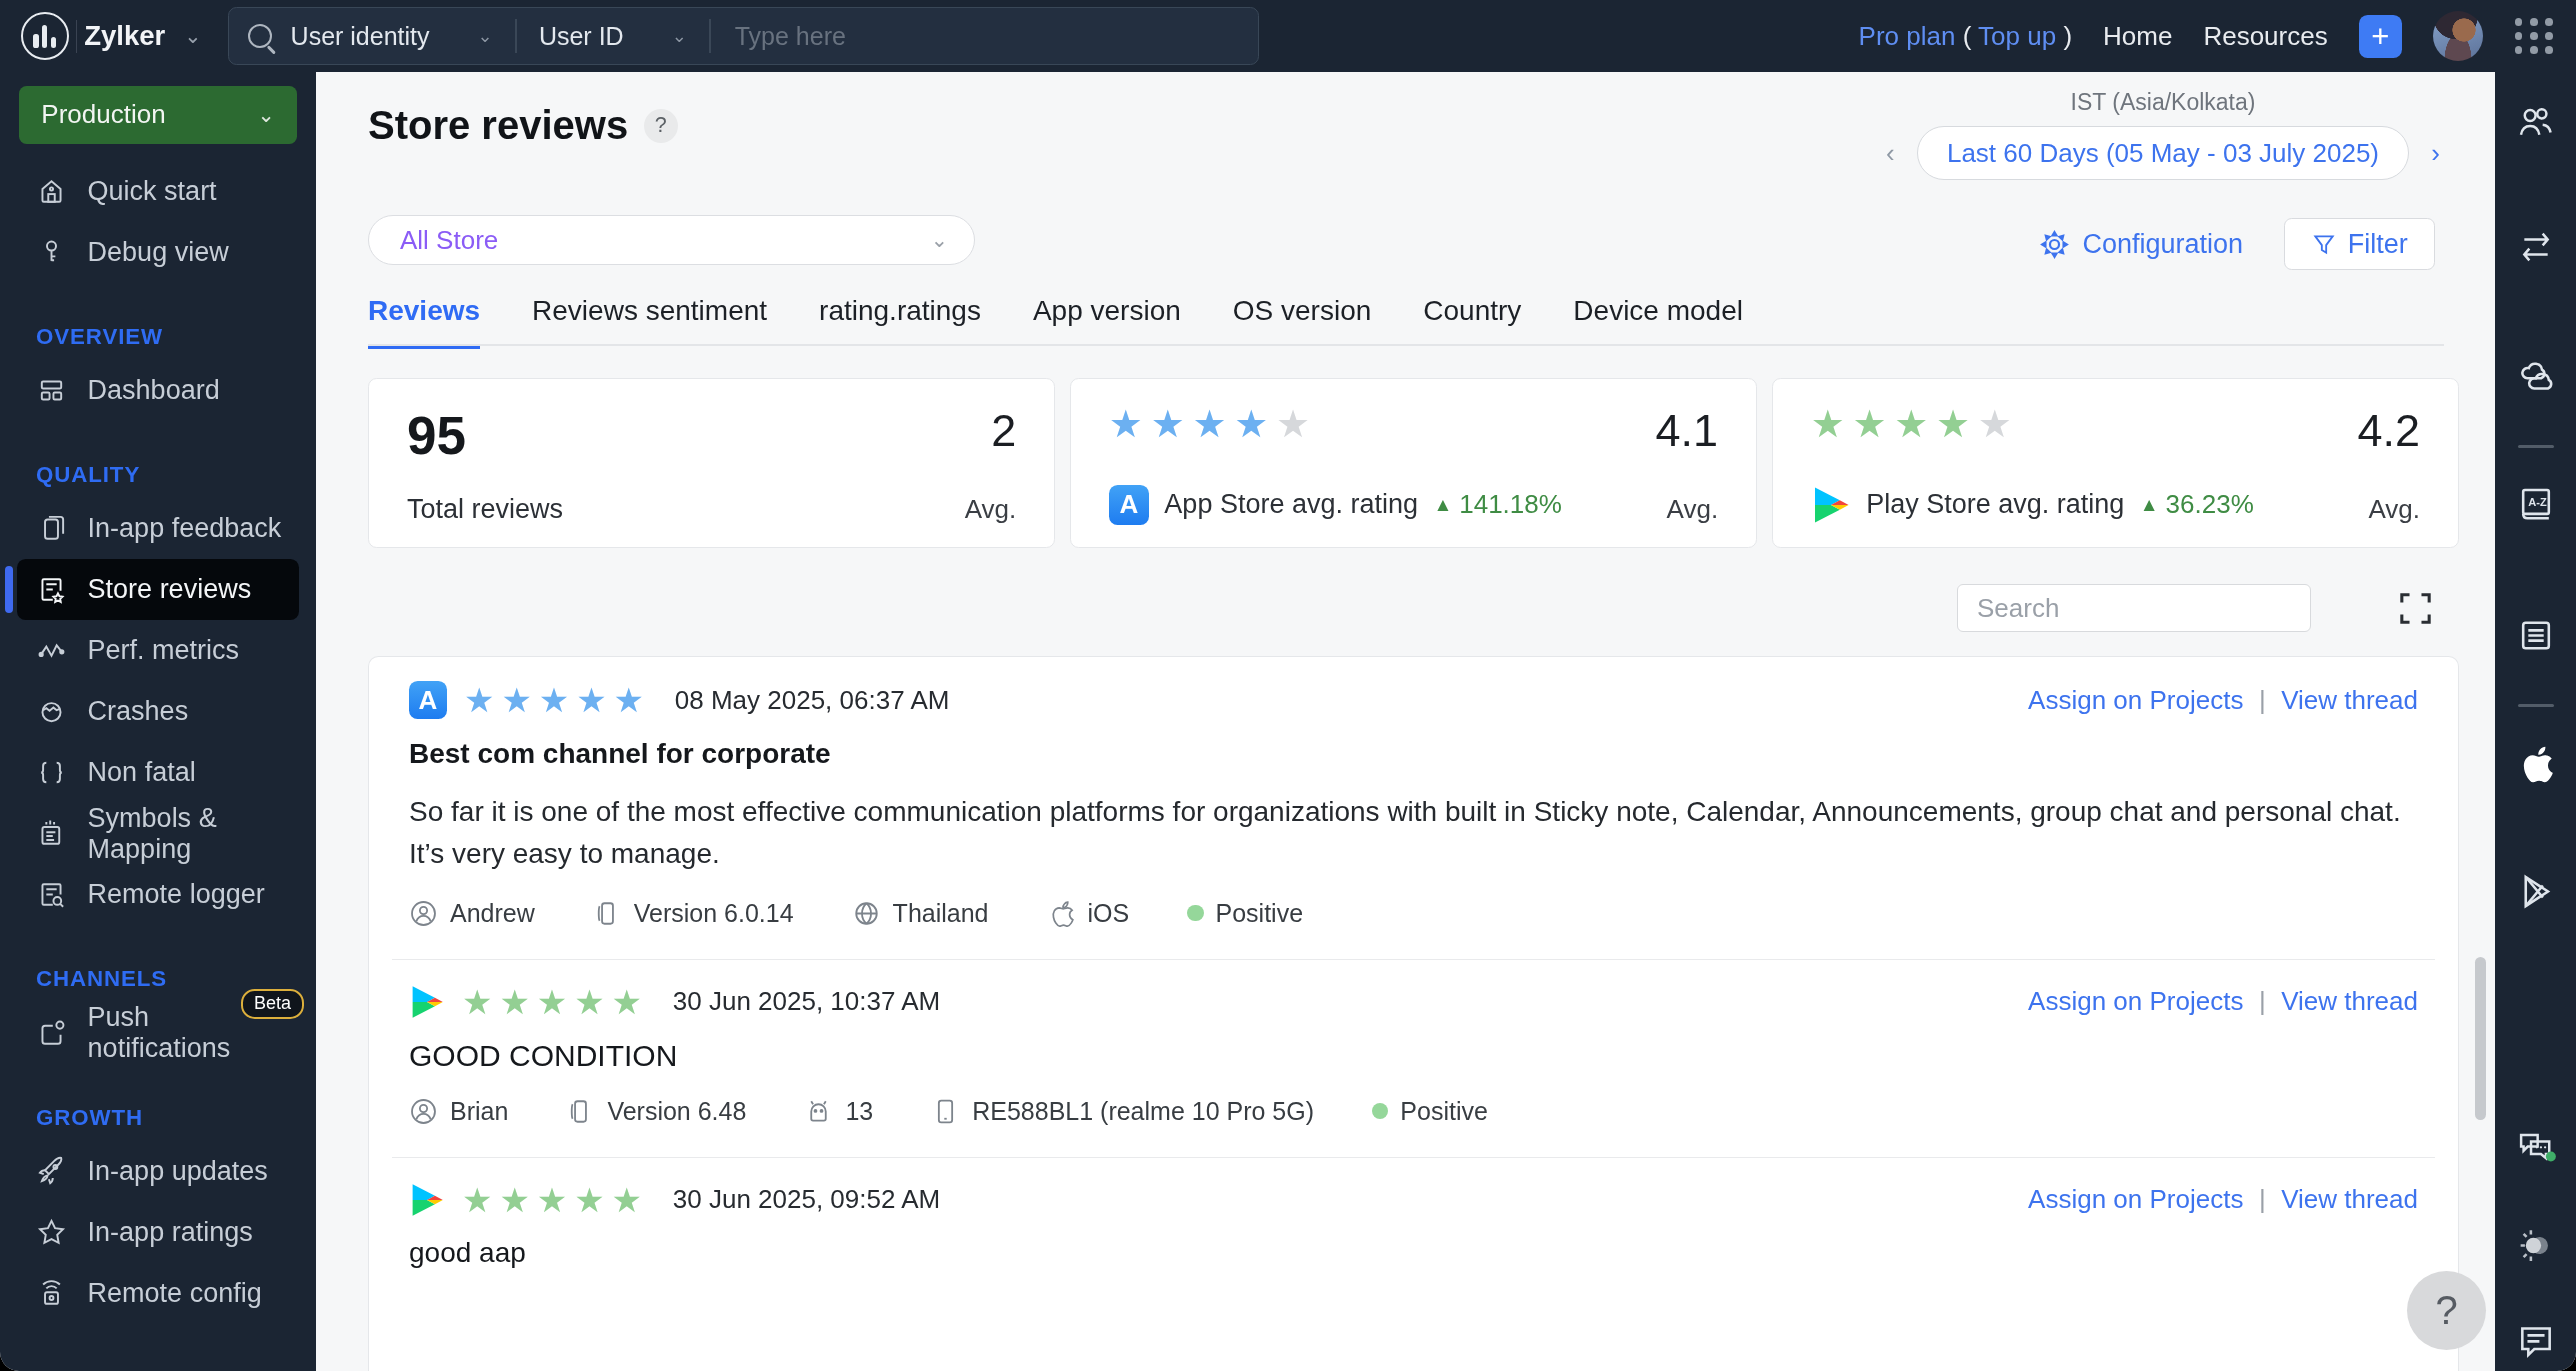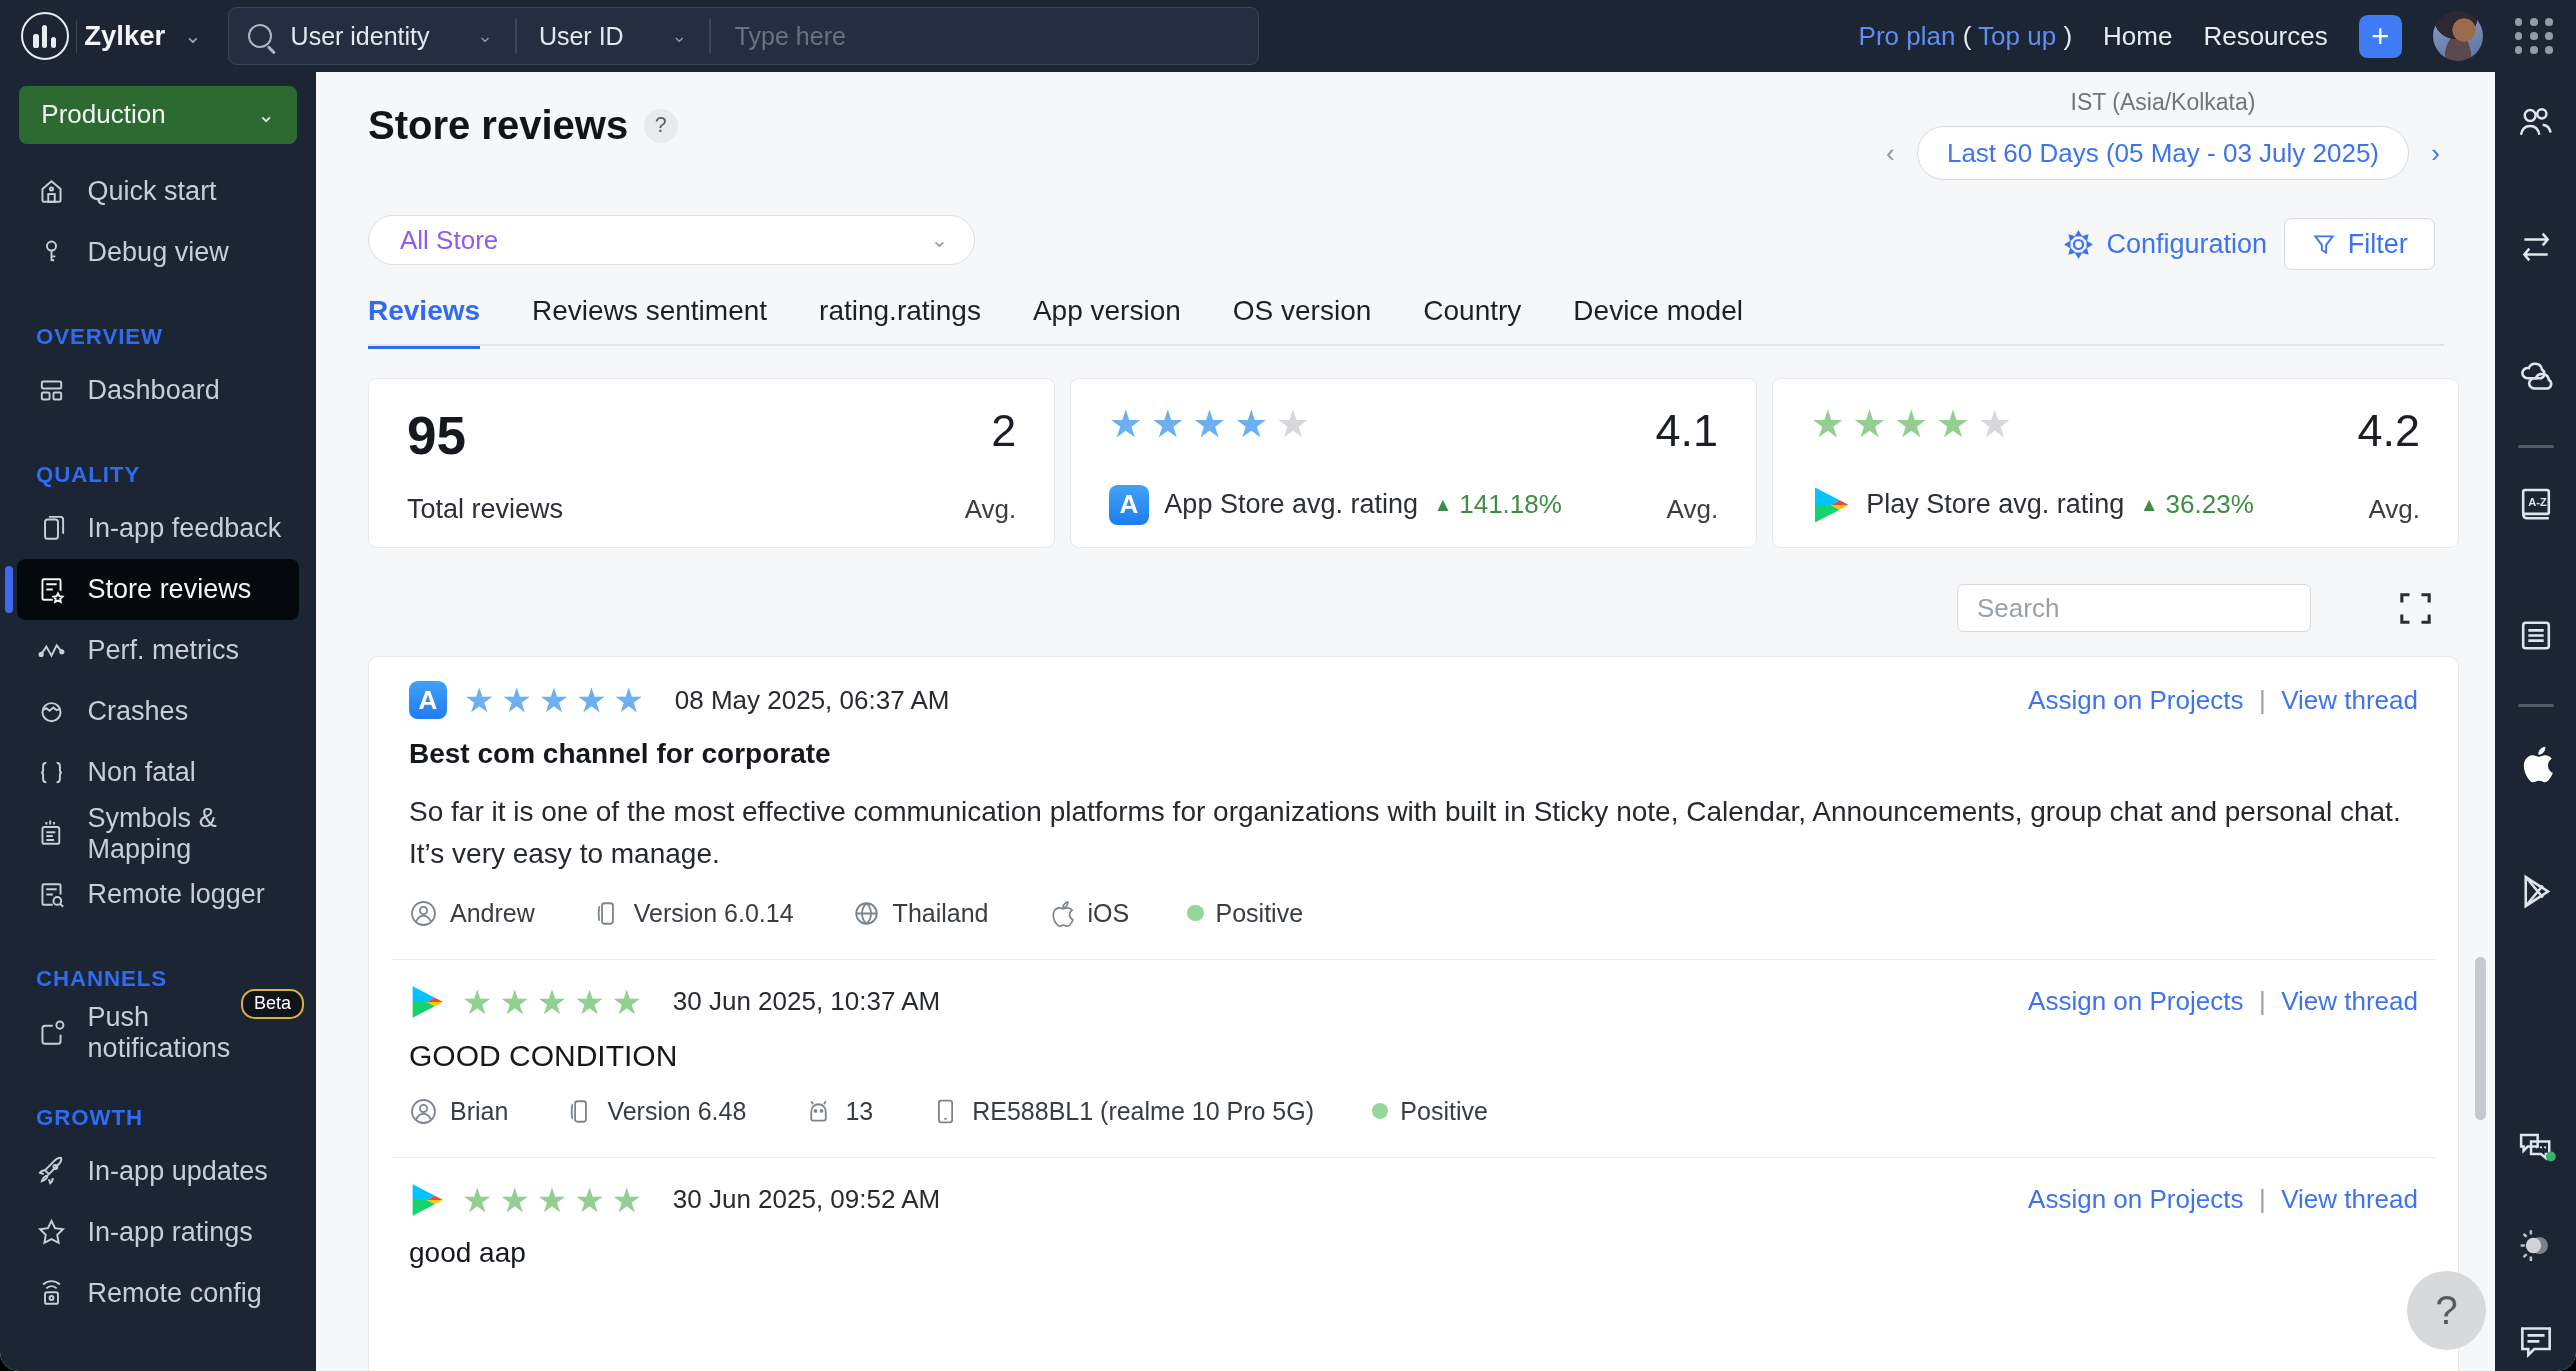--- a/index.html
+++ b/index.html
@@ -61,21 +61,21 @@
   .help-chip { width:34px; height:34px; border-radius:50%; background:#e9eaeb; color:#5c6166; font-size:21.5px; font-weight:400; display:flex; align-items:center; justify-content:center; }
   .tz-block { position:absolute; right:55px; top:17px; display:flex; flex-direction:column; align-items:center; gap:10.3px; }
   .tz-label { color:#6f757d; font-size:23px; }
   .range-row { display:flex; align-items:center; gap:22.3px; }
   .range-chev { font-size:26px; color:#8f99a5; }
   .range-chev.next { color:#3d73ee; }
   .range-pill { border:1.7px solid #d7dade; background:#fff; border-radius:27.5px; padding:10.3px 29px; color:#3d73ee; font-size:26px; white-space:nowrap; }
   .store-select { position:absolute; left:52px; top:143px; width:607px; height:50px; background:#fff; border:1.7px solid #dcdee2; border-radius:25px; display:flex; align-items:center; padding:0 26px 0 31px; }
   .store-select .val { color:#8b5cf6; font-size:26px; }
   .store-select .chev { margin-left:auto; color:#9aa0a8; font-size:20.6px; }
-  .config-row { position:absolute; right:60px; top:146px; display:flex; align-items:center; gap:17px; }
+  .config-row { position:absolute; right:60px; top:146px; display:flex; align-items:center; gap:41px; }
   .config-link { display:flex; align-items:center; gap:12px; color:#3d73ee; font-size:27px; }
   .filter-btn { width:151px; height:52px; background:#fff; border:1.7px solid #d9dbdf; border-radius:7.7px; display:flex; align-items:center; justify-content:center; gap:10.3px; color:#3d73ee; font-size:27px; }
   .tabs { position:absolute; left:52px; top:223px; display:flex; gap:52px; font-size:28px; color:#1c2026; }
   .tab { padding-bottom:17px; }
   .tab.active { color:#2f6bf4; font-weight:700; border-bottom:5.2px solid #2f6bf4; }
   .tab-track { position:absolute; left:52px; top:272px; width:2076px; height:1.7px; background:#e3e5e8; }
 
   
   .stats { position:absolute; left:52px; top:306px; width:2091px; height:170px; display:flex; gap:14.6px; }
   .stat-card { flex:1; background:#fff; border:1.7px solid #e5e7ea; border-radius:8.6px; padding:26px 38px 22.3px; display:flex; justify-content:space-between; }

